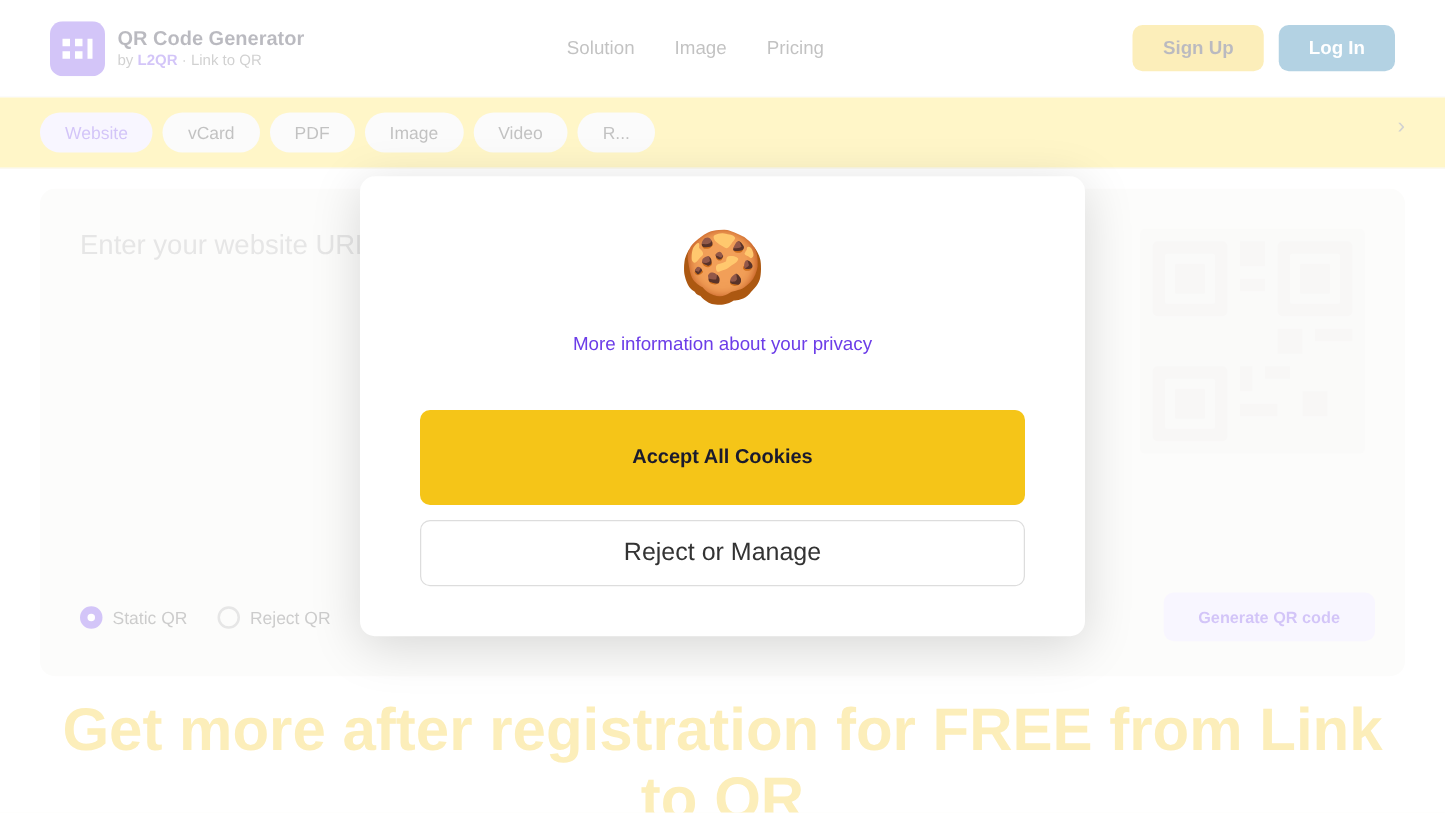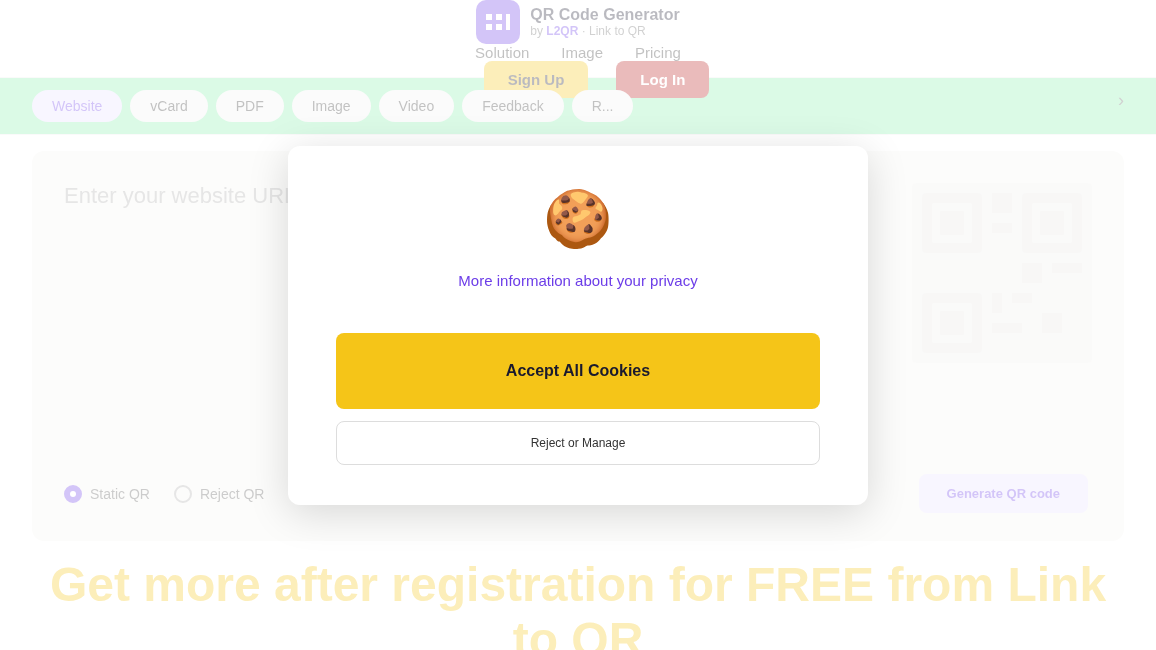--- a/index.html
+++ b/index.html
@@ -3,25 +3,24 @@
   <meta charset="utf-8">
   <style>
     * { margin: 0; padding: 0; box-sizing: border-box; }
     body { font-family: -apple-system, BlinkMacSystemFont, 'Segoe UI', sans-serif; background: #fff; width: 1156px; height: 650px; overflow: hidden; position: relative; }
 
     
     .header {
       display: flex;
       align-items: center;
       justify-content: space-between;
-      padding: 0 20px;
+      padding: 0 40px;
       height: 78px;
       background: #fff;
       border-bottom: 1px solid #eee;
-      flex-direction: column;
     }
     .logo-area {
       display: flex;
       align-items: center;
       gap: 10px;
     }
     .logo-icon {
       width: 44px;
       height: 44px;
     }
@@ -48,52 +47,52 @@
       align-items: flex-end;
     }
     .nav-link {
       font-size: 15px;
       color: #333;
       cursor: pointer;
       text-decoration: none;
     }
     .header-buttons {
       display: flex;
-      gap: 28px;
+      gap: 12px;
       align-items: center;
       margin-left: 37px;
     }
     .btn-signup {
       background: #f5c518;
       color: #1a1a2e;
       border: none;
       padding: 10px 24px;
       border-radius: 8px;
       font-size: 15px;
       font-weight: 600;
       cursor: pointer;
     }
     .btn-login {
-      background: #b91c1c;
+      background: #0369a1;
       color: #fff;
       border: none;
       padding: 10px 24px;
       border-radius: 8px;
       font-size: 15px;
       font-weight: 600;
       cursor: pointer;
     }
 
     
     .tabs-bar {
       display: flex;
       align-items: flex-start;
       padding: 12px 32px;
       gap: 8px;
-      background: #86efac;
+      background: #fde047;
       border-bottom: 1px solid #eee;
       overflow: hidden;
     }
     .tab-btn {
       background: #f0f0f0;
       border: none;
       padding: 8px 20px;
       border-radius: 20px;
       font-size: 14px;
       color: #333;
@@ -135,21 +134,21 @@
     }
     .qr-preview {
       width: 180px;
       height: 180px;
       opacity: 0.25;
     }
     .bottom-row {
       position: absolute;
       bottom: 28px;
       left: 32px;
-      right: 36px;
+      right: 24px;
       display: flex;
       align-items: center;
       gap: 24px;
     }
     .radio-option {
       display: flex;
       align-items: center;
       gap: 8px;
       font-size: 14px;
       color: #555;
@@ -254,21 +253,21 @@
       margin-bottom: 12px;
     }
     .btn-reject {
       display: block;
       width: 100%;
       background: #fff;
       color: #333;
       border: 1.5px solid #ddd;
       padding: 14px;
       border-radius: 8px;
-      font-size: 12px;
+      font-size: 20px;
       font-weight: 500;
       cursor: pointer;
     }
   </style>
 </head>
 <body>
 
 <header class="header">
   <div class="logo-area">
     <svg class="logo-icon" viewBox="0 0 44 44" fill="none">
@@ -296,21 +295,20 @@
     <button class="btn-login">Log In</button>
   </div>
 </header>
 
 <div class="tabs-bar">
   <button class="tab-btn active">Website</button>
   <button class="tab-btn">vCard</button>
   <button class="tab-btn">PDF</button>
   <button class="tab-btn">Image</button>
   <button class="tab-btn">Video</button>
-  <button class="tab-btn">Feedback</button>
   <button class="tab-btn">R...</button>
   <button class="tabs-arrow">›</button>
 </div>
 
 <div class="main-content">
   <div class="content-left">
     <span class="content-placeholder">Enter your website URL...</span>
   </div>
 
   <svg class="qr-preview" viewBox="0 0 180 180" fill="none">

